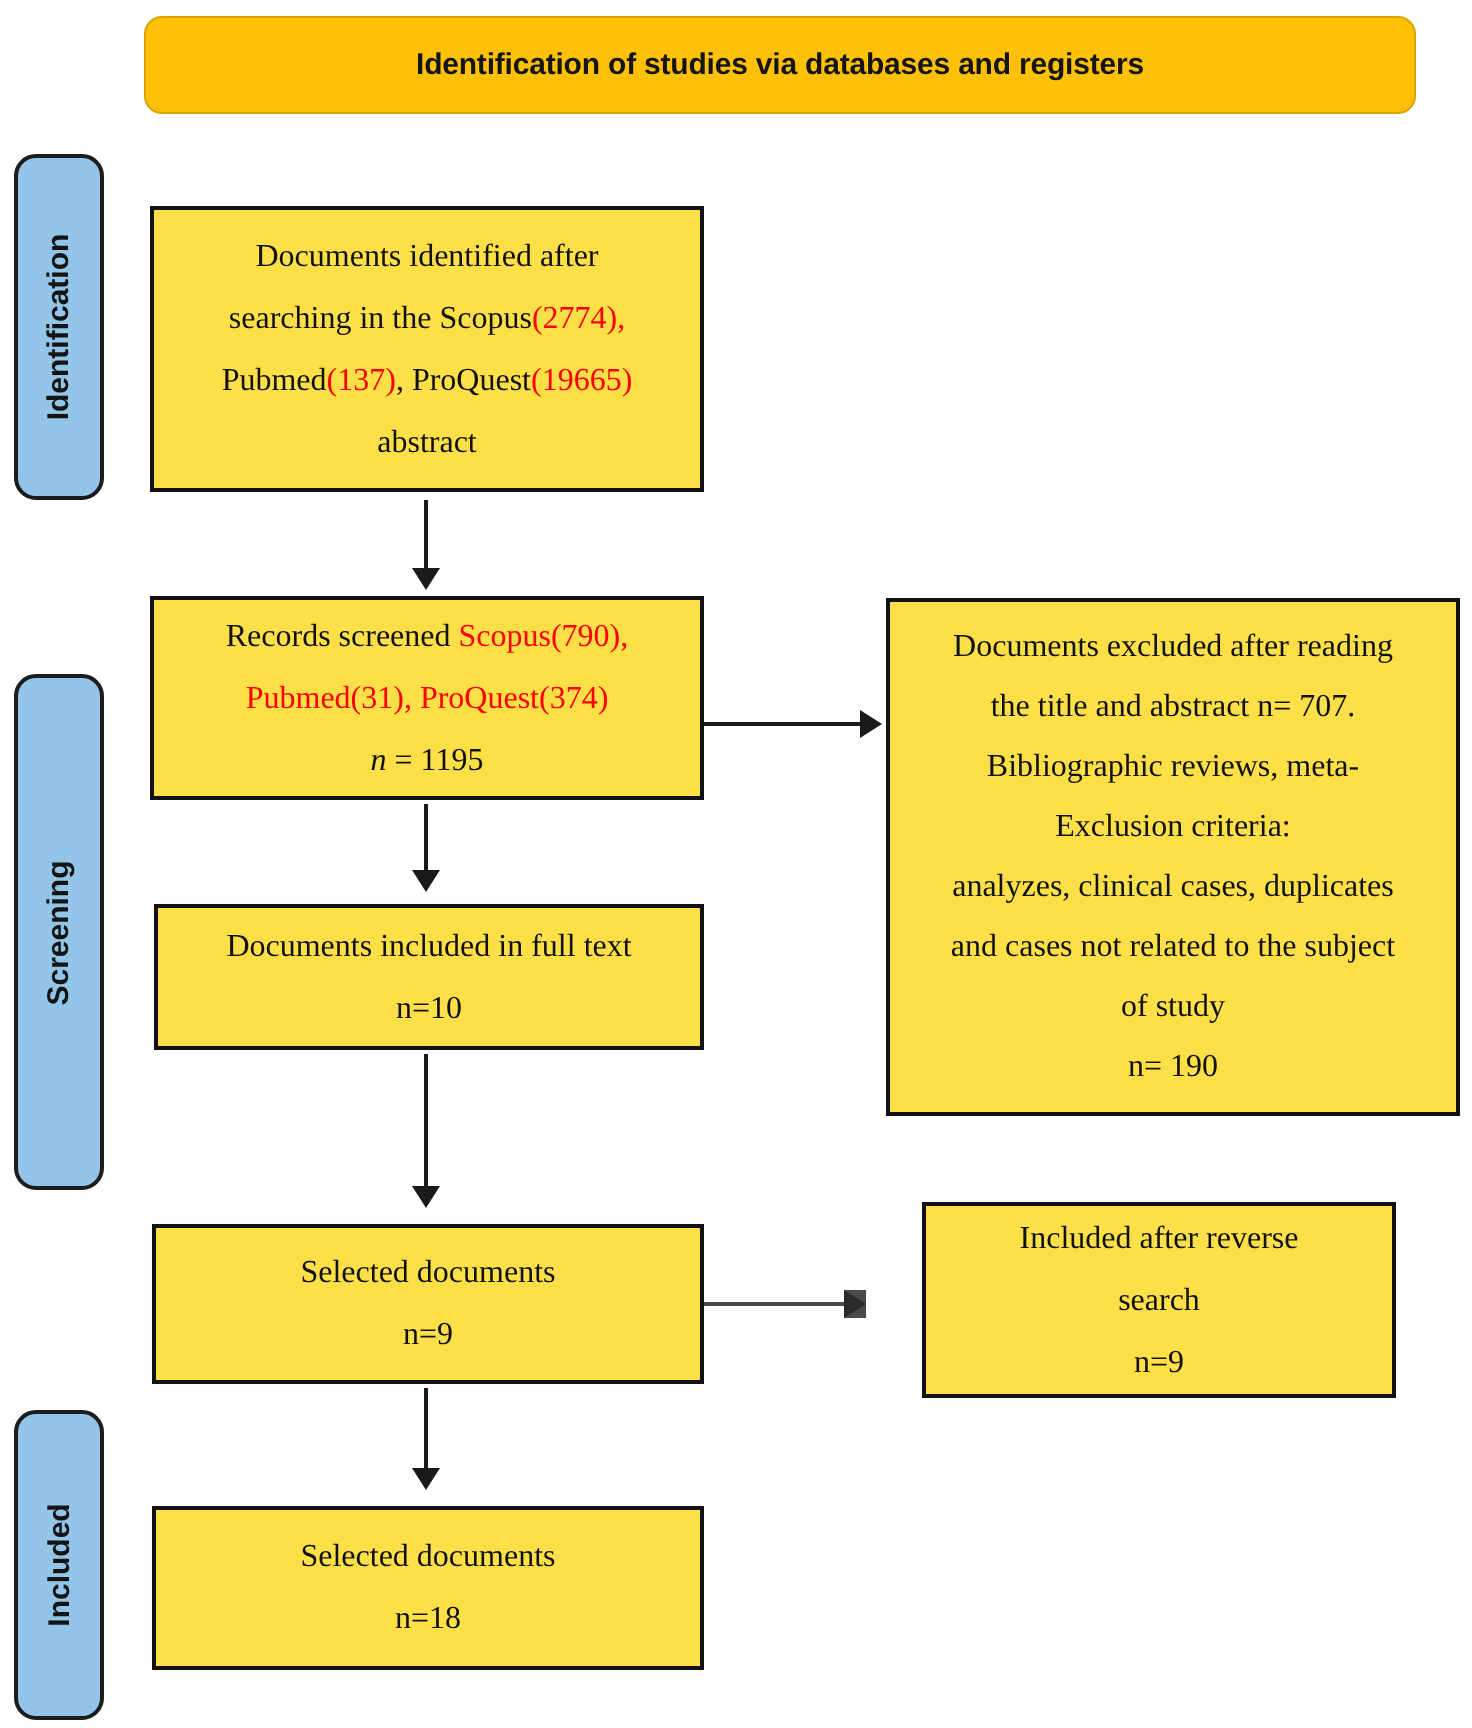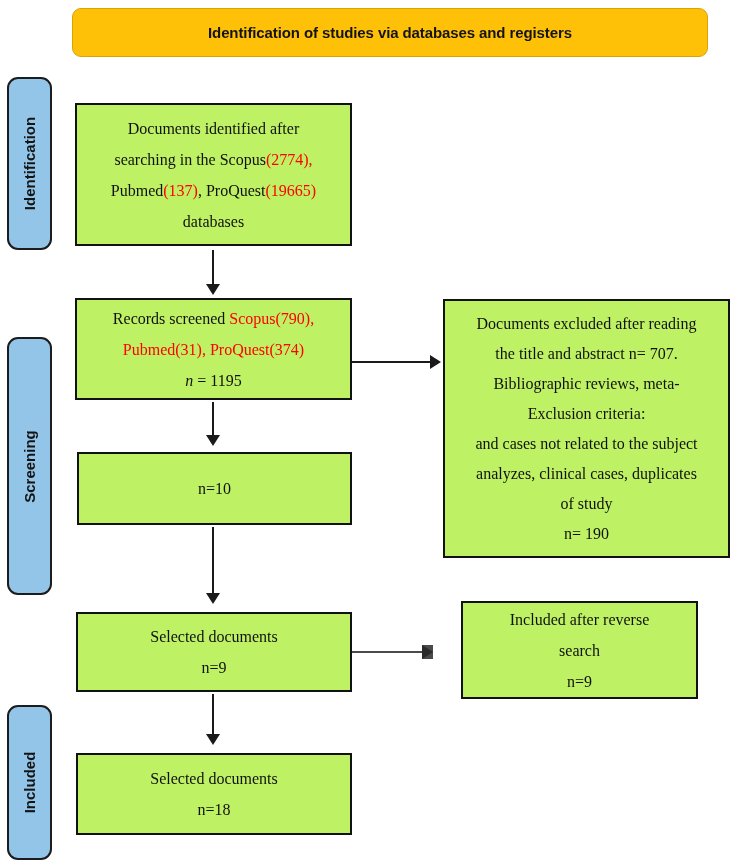--- a/index.html
+++ b/index.html
@@ -69,21 +69,21 @@
     white-space: nowrap;
     transform: rotate(-90deg);
   }
   #rail-identification { top: 77px;  height: 173px; }
   #rail-screening      { top: 337px; height: 258px; }
   #rail-included       { top: 705px; height: 155px; }
 
   
   .box {
     position: absolute;
-    background: #bef264;
+    background: #fde047;
     border: 2px solid #121212;
     box-sizing: border-box;
     display: flex;
     flex-direction: column;
     align-items: center;
     justify-content: center;
     text-align: center;
     font-size: 16px;
     line-height: 31px;
     padding: 2px 6px;
@@ -166,50 +166,51 @@
     <span class="rail-label">Screening</span>
   </div>
   <div class="rail" id="rail-included">
     <span class="rail-label">Included</span>
   </div>
 
   <div class="box" id="box-identified">
     <span class="line">Documents identified after</span>
     <span class="line"><span>searching in the Scopus</span><span class="red">(2774),</span></span>
     <span class="line"><span>Pubmed</span><span class="red">(137)</span><span>, </span><span>ProQuest</span><span class="red">(19665)</span></span>
-    <span class="line">databases</span>
+    <span class="line">abstract</span>
   </div>
 
   <div class="box" id="box-screened">
     <span class="line"><span>Records screened </span><span class="red">Scopus(790),</span></span>
     <span class="line red">Pubmed(31), ProQuest(374)</span>
     <span class="line"><span class="ital">n</span><span> = 1195</span></span>
   </div>
 
   <div class="box" id="box-fulltext">
+    <span class="line">Documents included in full text</span>
     <span class="line">n=10</span>
   </div>
 
   <div class="box" id="box-selected9">
     <span class="line">Selected documents</span>
     <span class="line">n=9</span>
   </div>
 
   <div class="box" id="box-selected18">
     <span class="line">Selected documents</span>
     <span class="line">n=18</span>
   </div>
 
   <div class="box" id="box-excluded">
     <span class="line">Documents excluded after reading</span>
     <span class="line">the title and abstract n= 707.</span>
     <span class="line">Bibliographic reviews, meta-</span>
     <span class="line">Exclusion criteria:</span>
+    <span class="line">analyzes, clinical cases, duplicates</span>
     <span class="line">and cases not related to the subject</span>
-    <span class="line">analyzes, clinical cases, duplicates</span>
     <span class="line">of study</span>
     <span class="line">n= 190</span>
   </div>
 
   <div class="box" id="box-reverse">
     <span class="line">Included after reverse</span>
     <span class="line">search</span>
     <span class="line">n=9</span>
   </div>
 

